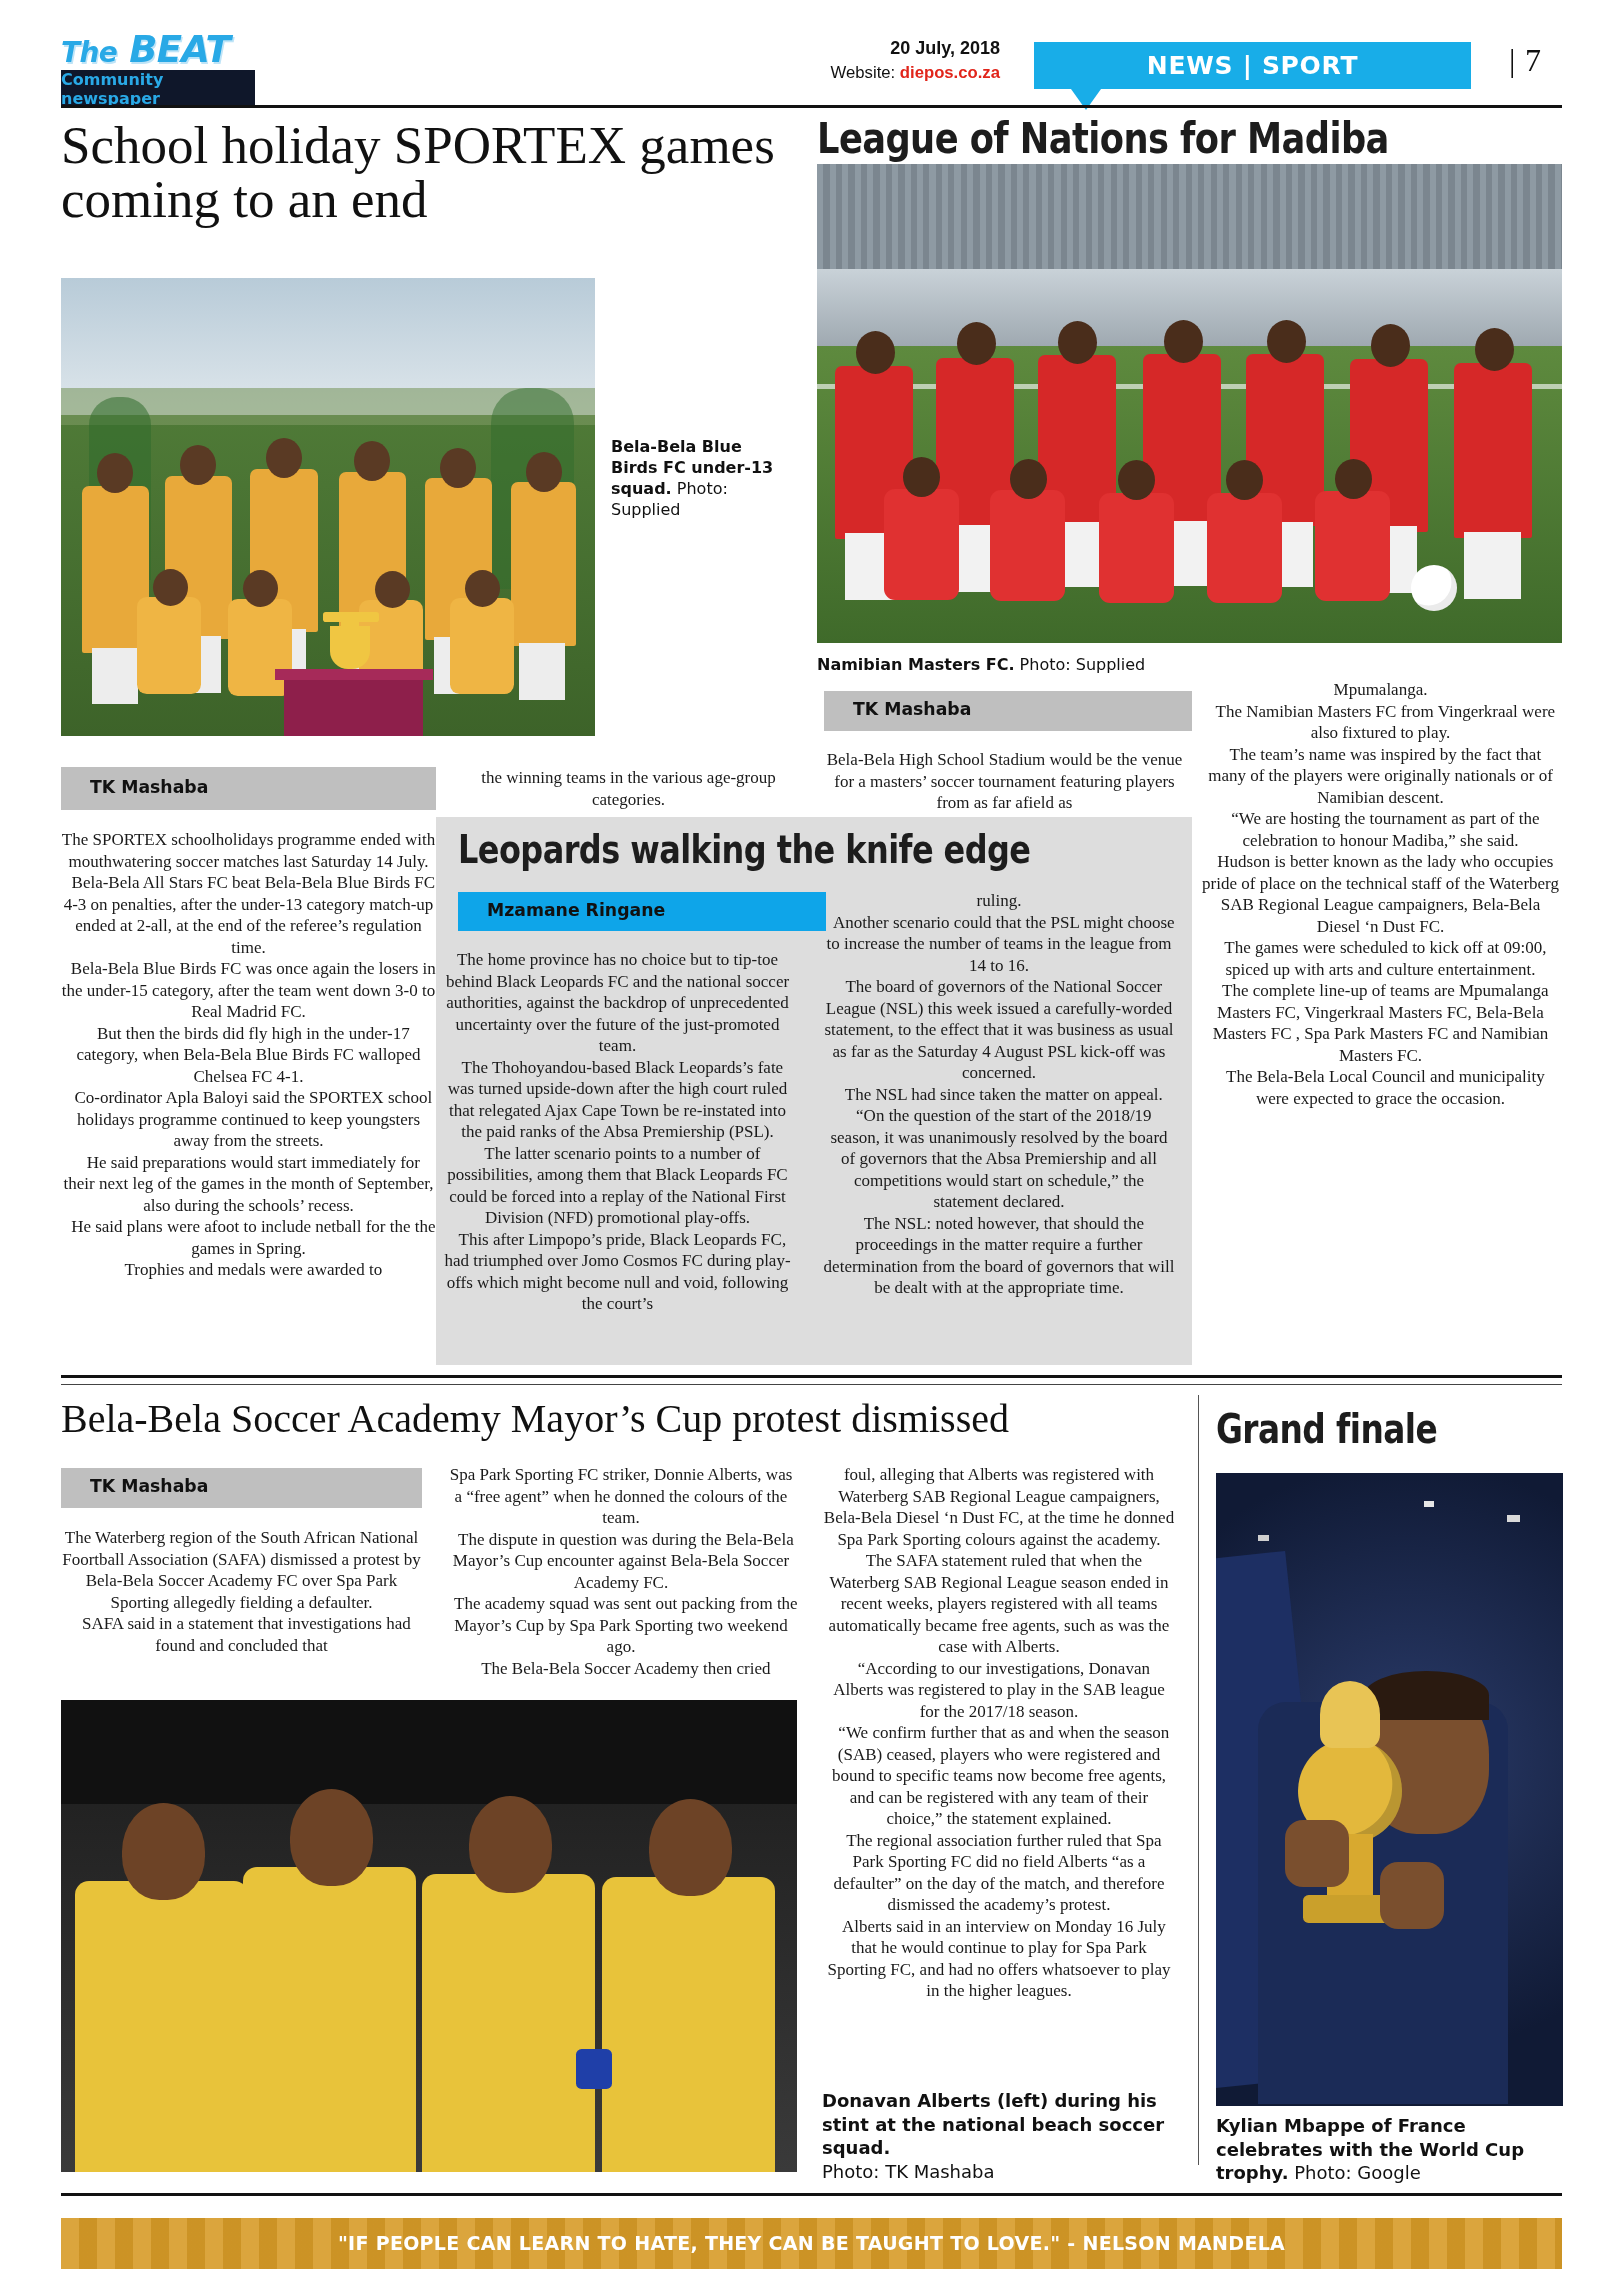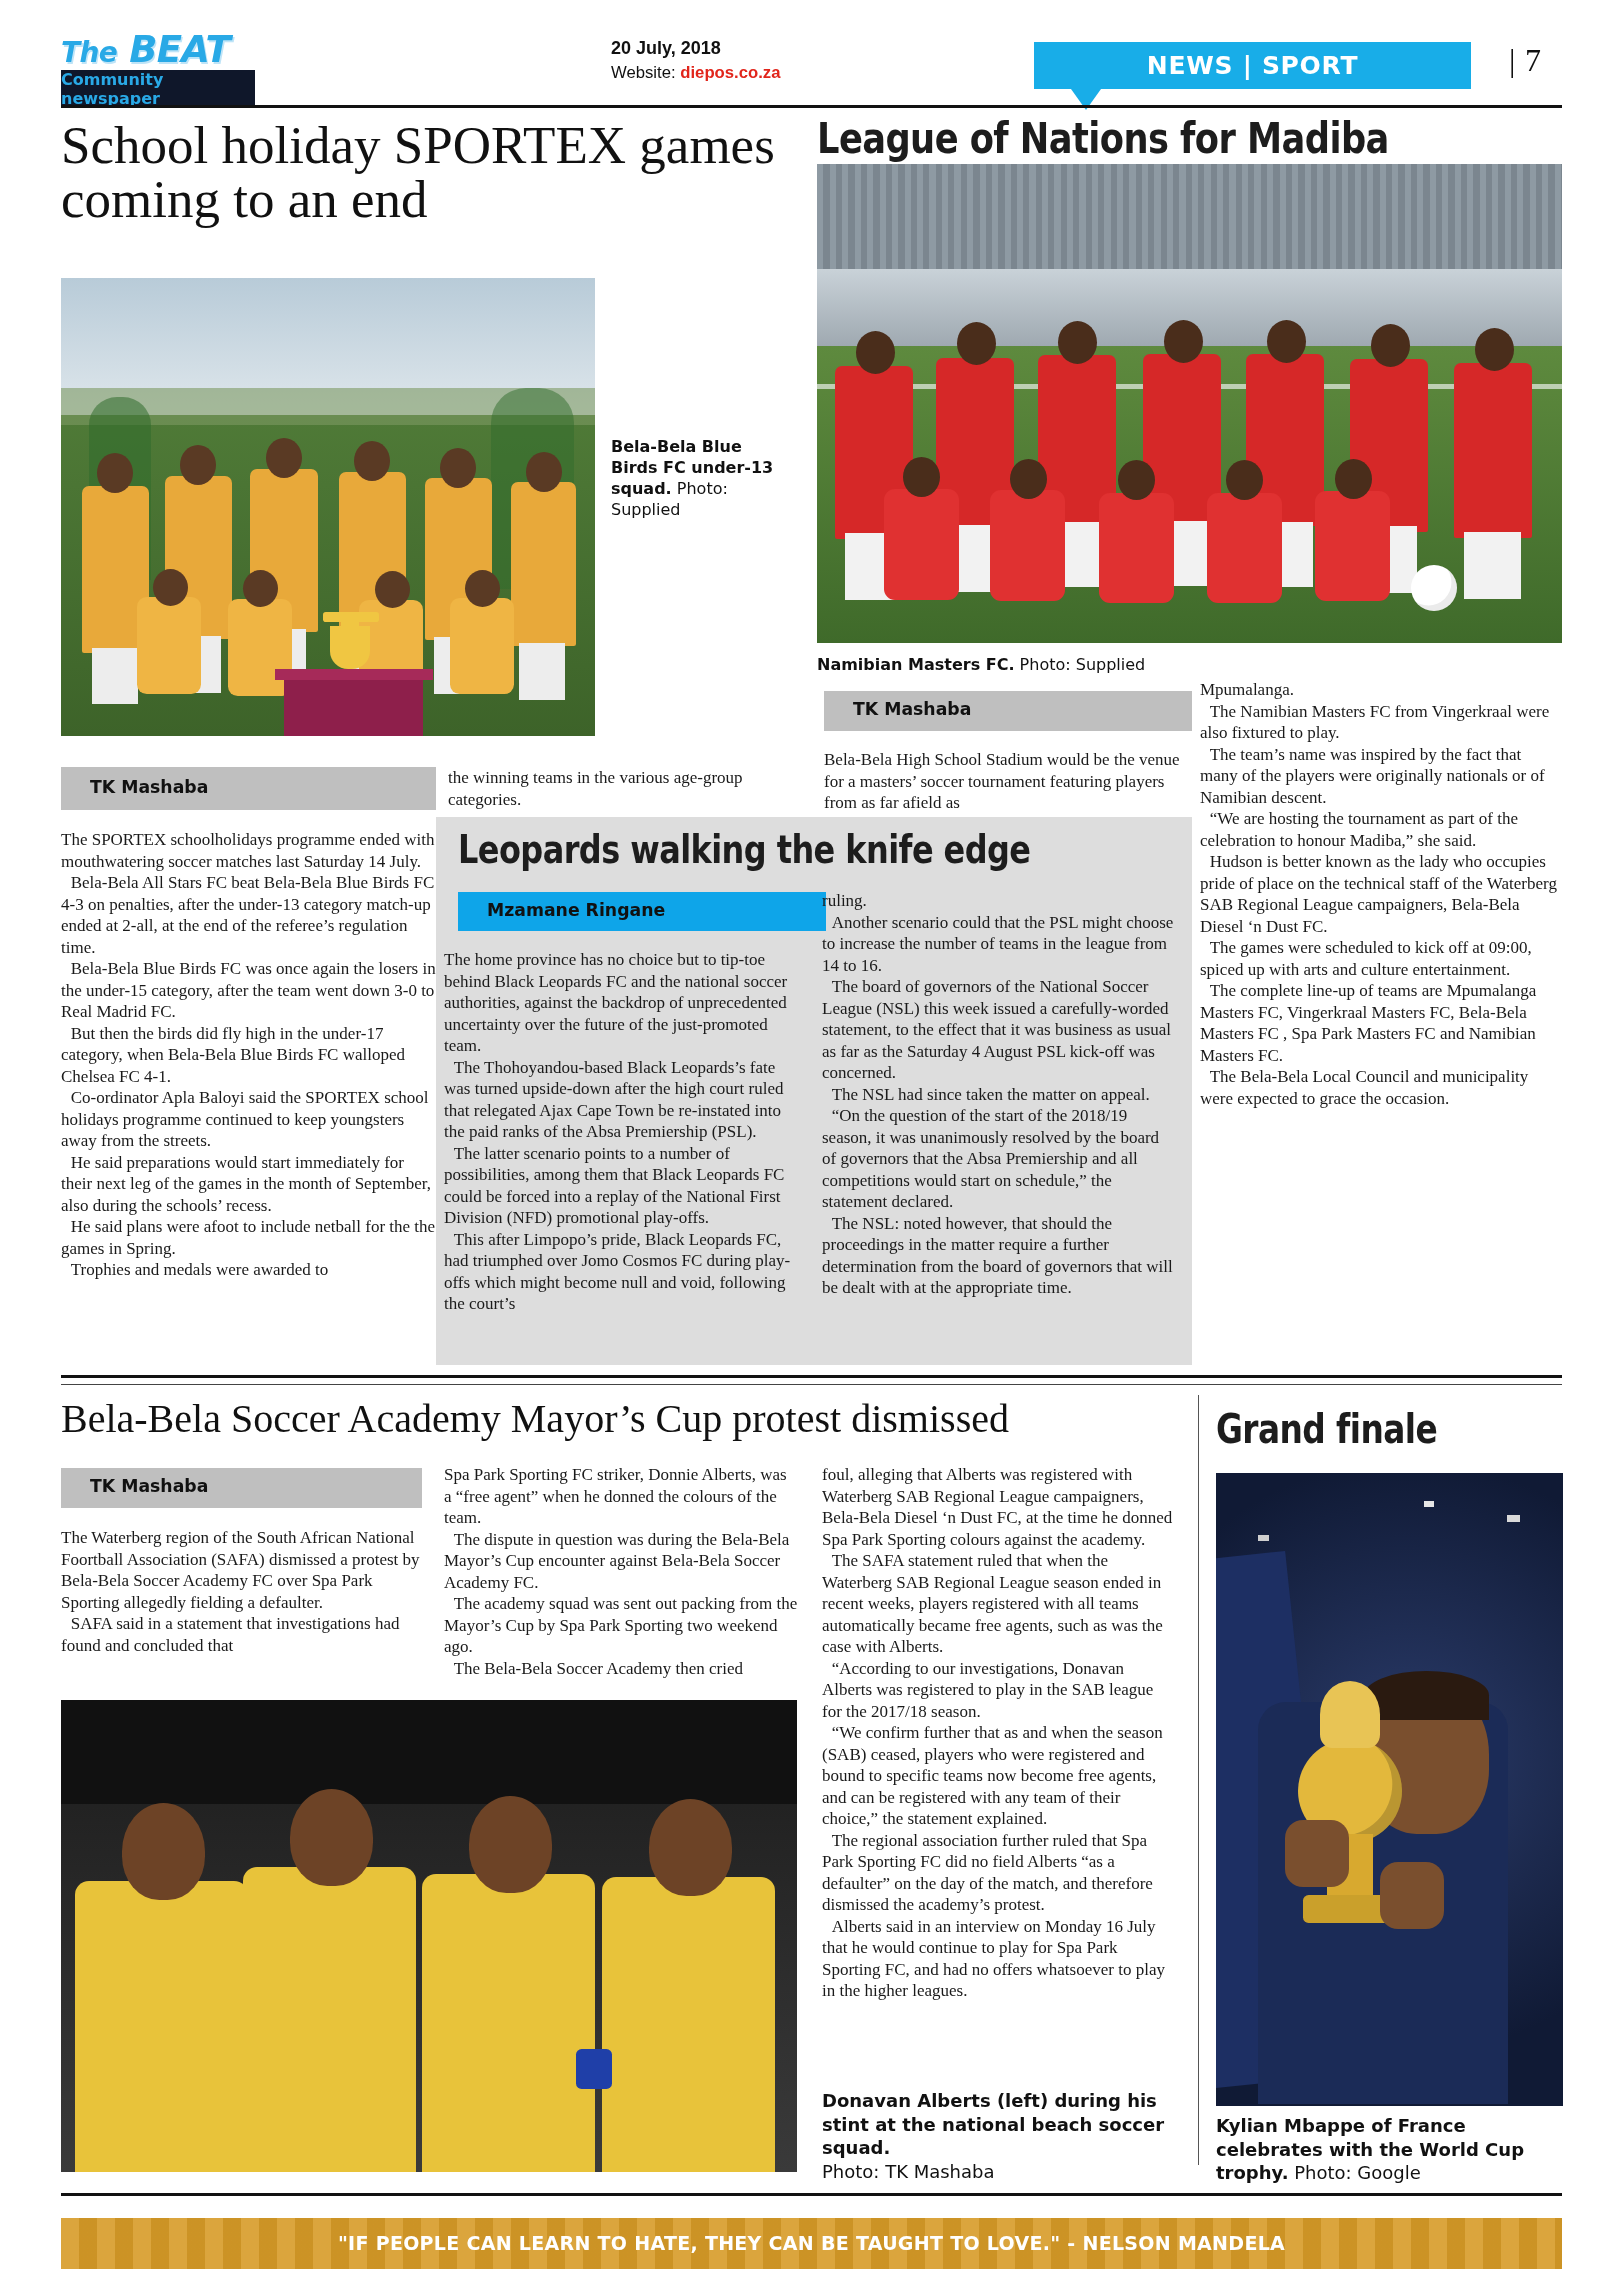--- a/index.html
+++ b/index.html
@@ -6,38 +6,38 @@
   body{width:1623px;height:2295px;font-family:"Liberation Serif",serif;color:#111;overflow:hidden;}
   .page{position:relative;width:1623px;height:2295px;background:#fff;}
 
   
   .masthead{position:absolute;left:0;top:0;width:1623px;height:118px;}
   .logo{position:absolute;left:61px;top:30.5px;width:194px;}
   .logo-main{font-family:"DejaVu Sans",sans-serif;font-weight:bold;font-style:italic;font-size:37px;letter-spacing:-0.7px;line-height:1;color:#29a9e6;
              text-shadow:1.4px 2.1px 0 #bfe4f7;}
   .logo-main .the{font-size:28px;}
   .logo-sub{margin-top:2.8px;background:#0f172a;font-family:"DejaVu Sans",sans-serif;font-weight:bold;font-size:16px;color:#29a9e6;letter-spacing:0px;}
-  .dateblock{position:absolute;left:611px;top:38px;width:389px;text-align:left;font-family:"Liberation Sans",sans-serif;}
+  .dateblock{position:absolute;left:611px;top:38px;width:389px;text-align:right;font-family:"Liberation Sans",sans-serif;}
   .dateblock .d{font-weight:bold;font-size:18px;color:#111;}
   .dateblock .w{font-size:16.7px;color:#111;margin-top:4.2px;}
   .dateblock .w b{color:#e1251b;font-weight:bold;}
   .sectionbar{position:absolute;left:1034px;top:42px;width:437px;height:47px;background:#18ade8;}
   .sectionbar span{display:block;text-align:center;line-height:47px;color:#fff;font-family:"DejaVu Sans",sans-serif;font-weight:bold;font-size:25px;letter-spacing:0.7px;}
   .sectiontail{position:absolute;left:1071px;top:89px;width:0;height:0;border-left:15.3px solid transparent;border-right:15.3px solid transparent;border-top:21px solid #18ade8;}
   .pagenum{position:absolute;left:1509px;top:42px;font-family:"Liberation Serif",serif;font-size:32px;font-weight:normal;color:#111;}
   .pagenum .bar{display:inline-block;margin-right:9.7px;color:#111;}
   .rule-top{position:absolute;left:61px;top:105px;width:1501px;height:2.8px;background:#111;}
 
   
   .hl-serif{font-family:"Liberation Serif",serif;font-weight:normal;color:#111;line-height:1.02;}
   .hl-sans{font-family:"DejaVu Sans",sans-serif;font-weight:bold;color:#1d1d1d;line-height:1.02;letter-spacing:-0.7px;
            transform:scaleX(.82);transform-origin:left center;}
   .byline{background:#bfbfbf;}
   .byline span{display:block;font-family:"DejaVu Sans",sans-serif;font-weight:bold;font-size:17.3px;color:#111;padding:9.7px 0 9.7px 29px;}
-  .body{font-family:"Liberation Serif",serif;font-size:17px;line-height:21.5px;color:#1a1a1a;text-align:left;}
+  .body{font-family:"Liberation Serif",serif;font-size:17px;line-height:21.5px;color:#1a1a1a;text-align:center;}
   .body p{margin:0;text-indent:9.7px;}
   .body p.first{text-indent:0;}
   .cap{font-family:"DejaVu Sans",sans-serif;font-size:16px;line-height:21px;color:#111;}
   .cap b{font-weight:bold;}
   .photo{position:absolute;overflow:hidden;background:#6a7f52;}
   .vrule{position:absolute;width:1.4px;background:#555;}
   .hrule{position:absolute;height:2.1px;background:#111;}
 
   
   .sky{position:absolute;left:0;top:0;right:0;height:30%;background:linear-gradient(#b8cbd8,#dfe7ec);}

